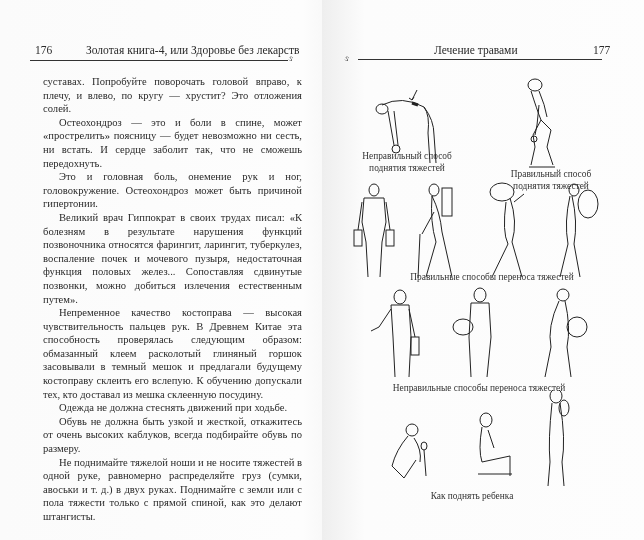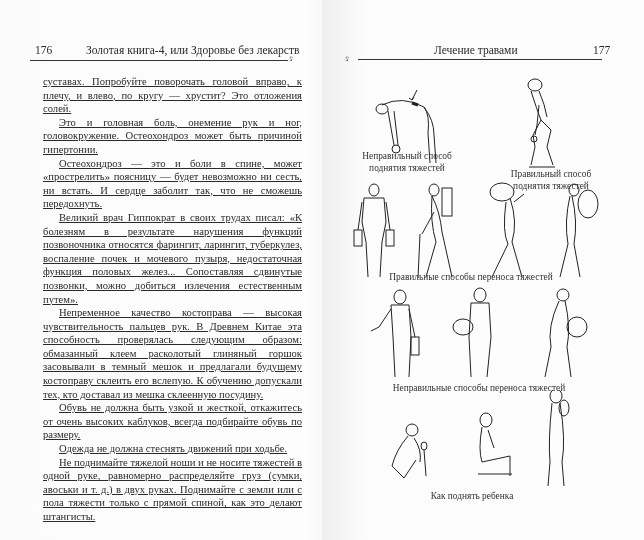--- a/index.html
+++ b/index.html
@@ -5,43 +5,43 @@
   html,body{margin:0;padding:0;}
   body{width:644px;height:540px;background:#fdfdfd;position:relative;overflow:hidden;
        font-family:"Liberation Serif","DejaVu Serif",serif;color:#2a2a2a;}
   .page{position:absolute;top:0;height:540px;padding-left:34px;}
   .page-left{left:0;width:322px;background:linear-gradient(to right,#fbfbfb 0%,#fdfdfd 85%,#f1f1f1 100%);}
   .page-right{left:322px;width:322px;background:linear-gradient(to right,#eeeeee 0%,#fcfcfc 12%,#fdfdfd 100%);}
   .hdr{position:absolute;top:44px;font-size:11.5px;white-space:nowrap;}
   .rule{position:absolute;height:1px;background:#333;}
   .orn{position:absolute;font-size:8px;color:#444;}
   .text{position:absolute;left:43px;top:75px;width:259px;font-size:10.6px;line-height:13.6px;text-align:justify;}
-  .text p{margin:0;text-indent:16px;text-decoration:underline;}
+  .text p{margin:0;text-indent:16px;}
   .text p.cont{text-indent:0;}
   .text i{font-style:italic;}
   .cap{position:absolute;font-size:9.4px;line-height:12px;text-align:center;color:#333;}
   svg.fig{position:absolute;}
   svg.fig path, svg.fig line, svg.fig ellipse, svg.fig rect, svg.fig circle, svg.fig polyline{fill:none;stroke:#222;stroke-width:1;}
 </style>
 </head>
 <body>
 
 <div class="page page-left">
   <span class="hdr" style="left:35px;">176</span>
   <span class="hdr" style="left:86px;">Золотая книга-4, или Здоровье без лекарств</span>
   <div class="rule" style="left:30px;top:60px;width:258px;"></div>
   <span class="orn" style="left:288px;top:54px;">ઙ</span>
   <div class="text" id="left-text">
       <p class="cont"><span>суставах. Попробуйте поворочать головой вправо, к плечу, и влево, по кругу — хрустит? Это отложения солей.</span></p>
+      <p><span>Остеохондроз — это и боли в спине, может «прострелить» поясницу — будет невозможно ни сесть, ни встать. И сердце заболит так, что не сможешь передохнуть.</span></p>
       <p><span>Это и головная боль, онемение рук и ног, головокружение. Остеохондроз может быть причиной гипертонии.</span></p>
-      <p><span>Остеохондроз — это и боли в спине, может «прострелить» поясницу — будет невозможно ни сесть, ни встать. И сердце заболит так, что не сможешь передохнуть.</span></p>
       <p><span>Великий врач Гиппократ в своих трудах писал: «К болезням в результате нарушения функций позвоночника относятся фарингит, ларингит, туберкулез, воспаление почек и мочевого пузыря, недостаточная функция половых желез... Сопоставляя сдвинутые позвонки, можно добиться излечения естественным путем».</span></p>
       <p><span>Непременное качество костоправа — высокая чувствительность пальцев рук. В Древнем Китае эта способность проверялась следующим образом: обмазанный клеем расколотый глиняный горшок засовывали в темный мешок и предлагали будущему костоправу склеить его вслепую. К обучению допускали тех, кто доставал из мешка склеенную посудину.</span></p>
+      <p><span>Одежда не должна стеснять движений при ходьбе.</span></p>
       <p><span>Обувь не должна быть узкой и жесткой, откажитесь от очень высоких каблуков, всегда подбирайте обувь по размеру.</span></p>
-      <p><span>Одежда не должна стеснять движений при ходьбе.</span></p>
       <p><span>Не поднимайте тяжелой ноши и не носите тяжестей в одной руке, равномерно распределяйте груз (сумки, авоськи и т. д.) в двух руках. Поднимайте с земли или с пола тяжести только с прямой спиной, как это делают штангисты.</span></p>
     </div>
 </div>
 
 <div class="page page-right">
   <span class="hdr" style="left:112px;">Лечение травами</span>
   <span class="hdr" style="left:264px;margin-left:7px;">177</span>
   <span class="orn" style="left:22px;top:54px;">ઙ</span>
   <div class="rule" style="left:36px;top:59px;width:244px;"></div>
 
@@ -85,21 +85,21 @@
       <line x1="68" y1="52" x2="66" y2="96"></line>
 
     <ellipse cx="150" cy="10" rx="12" ry="9"></ellipse>
     <path d="M158 16 Q166 40 160 60 L170 95 M154 20 Q150 50 156 62 L140 95"></path>
     <path d="M162 20 L172 12"></path>
 
     <ellipse cx="222" cy="8" rx="5" ry="6"></ellipse>
     <path d="M220 14 Q226 40 222 62 L228 95 M218 14 Q212 40 216 62 L208 95"></path>
     <ellipse cx="236" cy="22" rx="10" ry="14"></ellipse>
   </svg>
-  <div class="cap" style="left:49px;top:271px;width:200px;">Правильные способы переноса тяжестей</div>
+  <div class="cap" style="left:70px;top:271px;width:200px;">Правильные способы переноса тяжестей</div>
 
   <svg class="fig" style="left:45px;top:287px;" width="230" height="100">
     <ellipse cx="33" cy="10" rx="6" ry="7"></ellipse>
     <path d="M24 18 L42 18 L44 50 L42 90 M24 18 L26 50 L28 90"></path>
     <path d="M24 22 L12 40 L4 44 M42 22 L48 50"></path>
     <rect x="44" y="50" width="8" height="18"></rect>
     <ellipse cx="113" cy="8" rx="6" ry="7"></ellipse>
     <path d="M104 16 L122 16 L124 50 L120 90 M104 16 L102 50 L104 90"></path>
     <ellipse cx="96" cy="40" rx="10" ry="8"></ellipse>
     <ellipse cx="196" cy="8" rx="6" ry="6"></ellipse>

